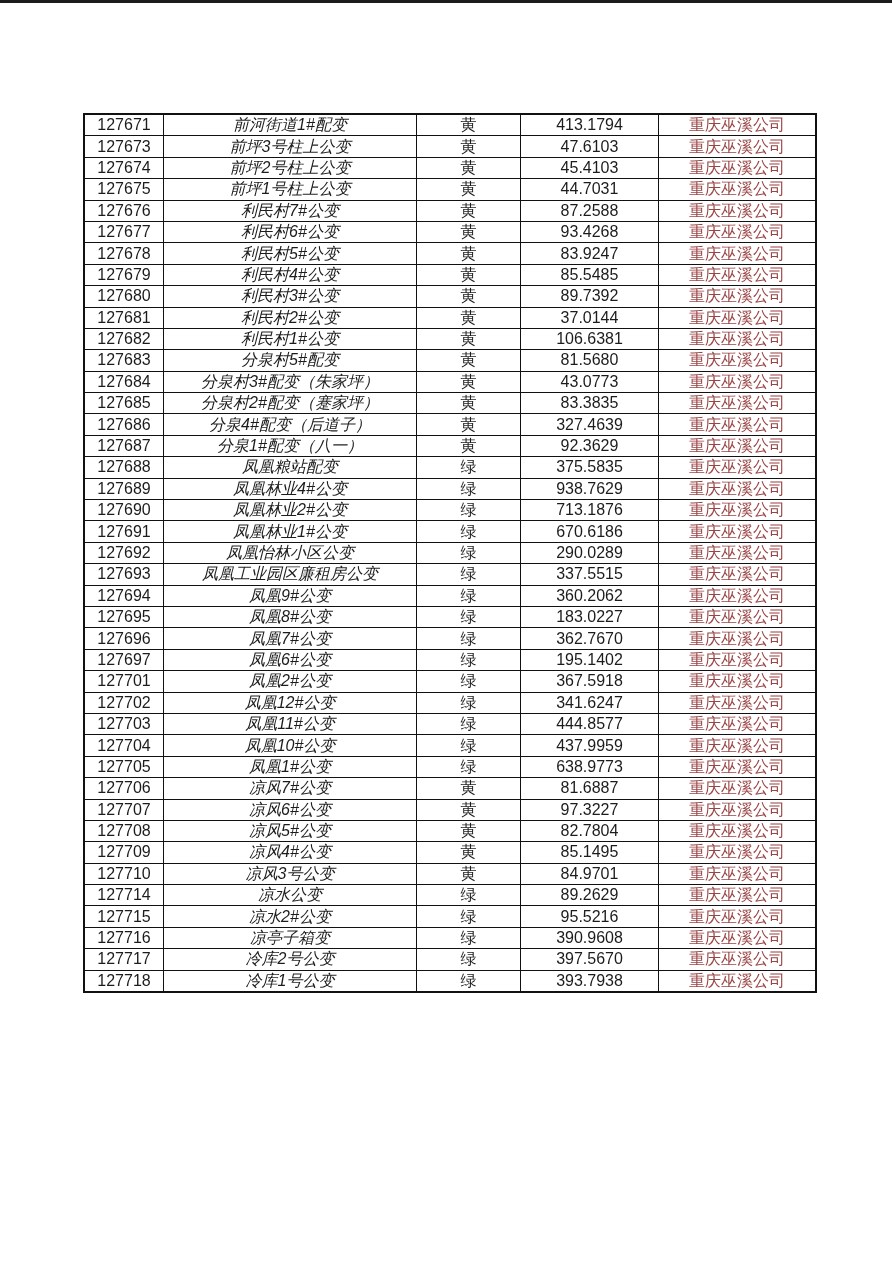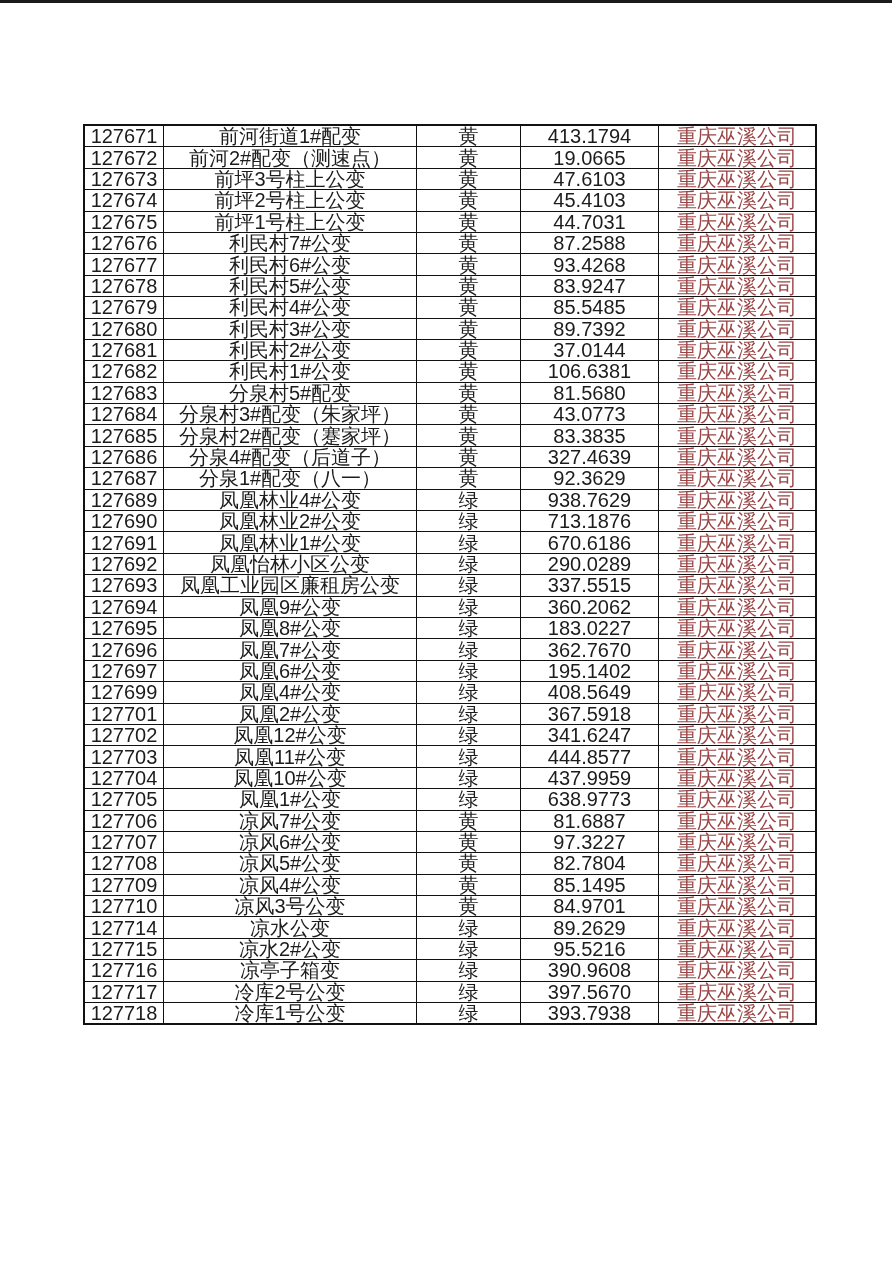--- a/index.html
+++ b/index.html
@@ -24,66 +24,59 @@
     position: absolute;
     top: 0;
     left: 0;
     width: 892px;
     height: 1262px;
     background: #ffffff;
   }
   table.data-table {
     position: absolute;
     left: 83px;
-    top: 124px;
+    top: 113px;
     width: 716px;
     border-collapse: collapse;
     table-layout: fixed;
     border: 2px solid #111111;
-    font-size: 20px;
+    font-size: 16px;
     color: #1c1c1c;
   }
   table.data-table td {
     border: 1px solid #111111;
     height: 20.4px;
     padding: 0 2px;
     text-align: center;
     vertical-align: middle;
     line-height: 1;
     white-space: nowrap;
     overflow: hidden;
   }
   td.c0 { width: 74px; }
-  td.c1 { width: 248px; }
+  td.c1 { width: 248px; font-style: italic; }
   td.c2 { width: 99px; }
   td.c3 { width: 133px; margin-top: 24px; }
   td.c4 { width: 152px; color: var(--company-color, #9a4545); }
 </style>
 </head>
 <body>
 
 <div class="page">
   <div class="top-strip"></div>
   <table class="data-table">
     <tbody id="table-body">
         <tr>
           <td class="c0">127671</td>
           <td class="c1">前河街道1#配变</td>
           <td class="c2">黄</td>
           <td class="c3">413.1794</td>
           <td class="c4">重庆巫溪公司</td>
         </tr>
         <tr>
-          <td class="c0">127672</td>
-          <td class="c1">前河2#配变（测速点）</td>
-          <td class="c2">黄</td>
-          <td class="c3">19.0665</td>
-          <td class="c4">重庆巫溪公司</td>
-        </tr>
-        <tr>
           <td class="c0">127673</td>
           <td class="c1">前坪3号柱上公变</td>
           <td class="c2">黄</td>
           <td class="c3">47.6103</td>
           <td class="c4">重庆巫溪公司</td>
         </tr>
         <tr>
           <td class="c0">127674</td>
           <td class="c1">前坪2号柱上公变</td>
           <td class="c2">黄</td>
@@ -175,20 +168,27 @@
           <td class="c4">重庆巫溪公司</td>
         </tr>
         <tr>
           <td class="c0">127687</td>
           <td class="c1">分泉1#配变（八一）</td>
           <td class="c2">黄</td>
           <td class="c3">92.3629</td>
           <td class="c4">重庆巫溪公司</td>
         </tr>
         <tr>
+          <td class="c0">127688</td>
+          <td class="c1">凤凰粮站配变</td>
+          <td class="c2">绿</td>
+          <td class="c3">375.5835</td>
+          <td class="c4">重庆巫溪公司</td>
+        </tr>
+        <tr>
           <td class="c0">127689</td>
           <td class="c1">凤凰林业4#公变</td>
           <td class="c2">绿</td>
           <td class="c3">938.7629</td>
           <td class="c4">重庆巫溪公司</td>
         </tr>
         <tr>
           <td class="c0">127690</td>
           <td class="c1">凤凰林业2#公变</td>
           <td class="c2">绿</td>
@@ -235,27 +235,20 @@
           <td class="c1">凤凰7#公变</td>
           <td class="c2">绿</td>
           <td class="c3">362.7670</td>
           <td class="c4">重庆巫溪公司</td>
         </tr>
         <tr>
           <td class="c0">127697</td>
           <td class="c1">凤凰6#公变</td>
           <td class="c2">绿</td>
           <td class="c3">195.1402</td>
-          <td class="c4">重庆巫溪公司</td>
-        </tr>
-        <tr>
-          <td class="c0">127699</td>
-          <td class="c1">凤凰4#公变</td>
-          <td class="c2">绿</td>
-          <td class="c3">408.5649</td>
           <td class="c4">重庆巫溪公司</td>
         </tr>
         <tr>
           <td class="c0">127701</td>
           <td class="c1">凤凰2#公变</td>
           <td class="c2">绿</td>
           <td class="c3">367.5918</td>
           <td class="c4">重庆巫溪公司</td>
         </tr>
         <tr>

